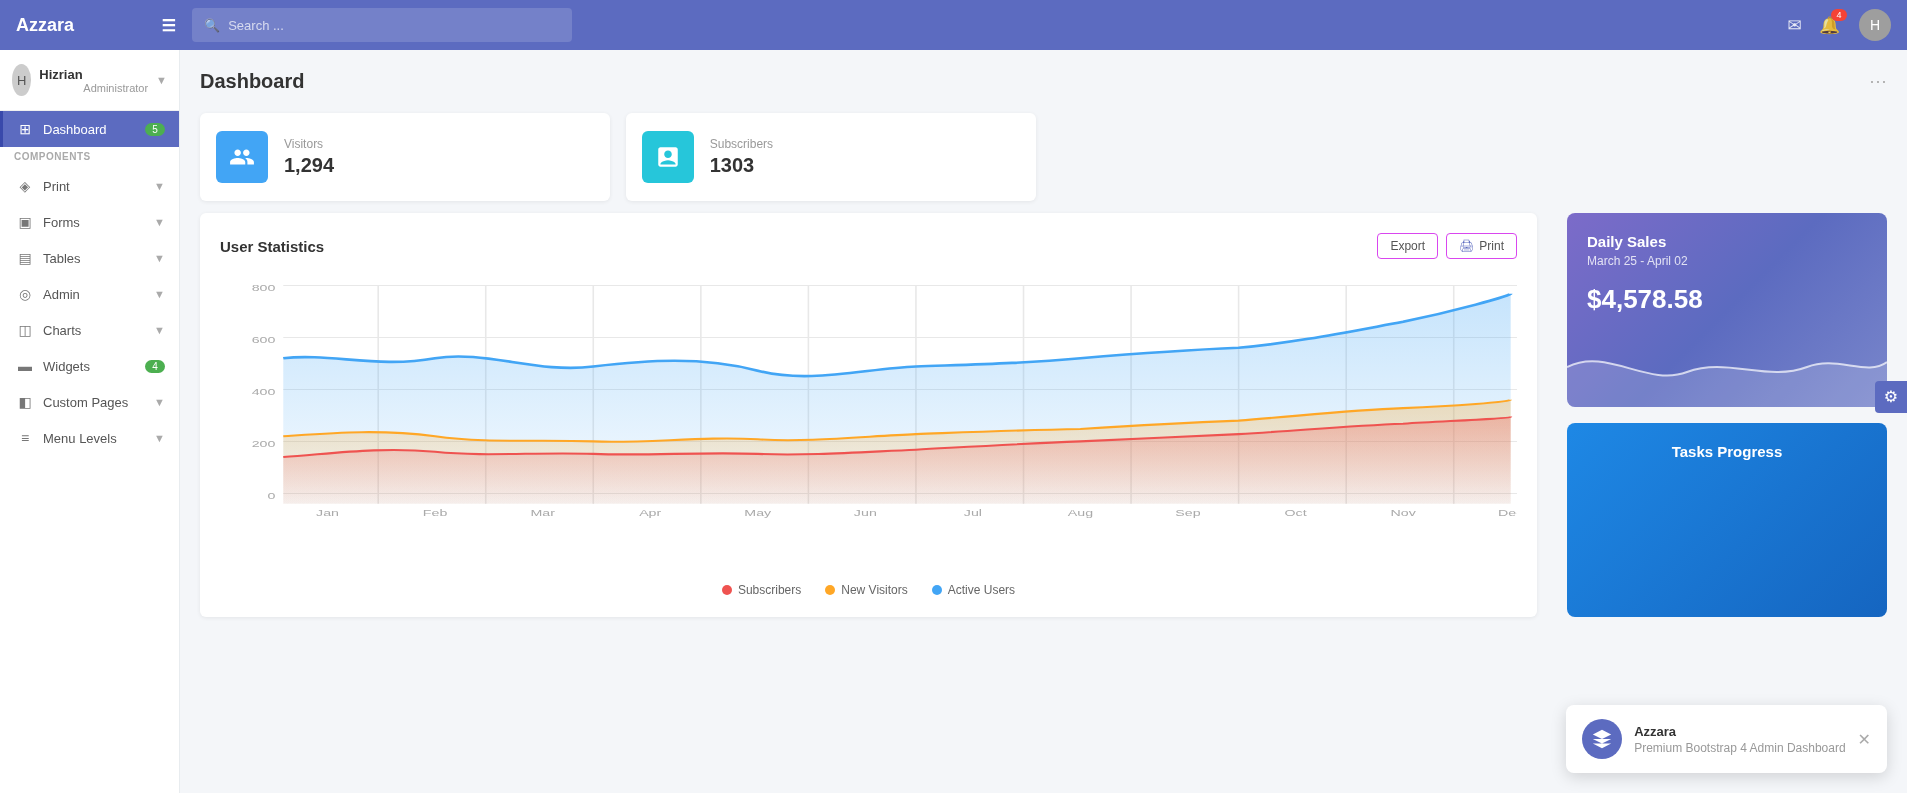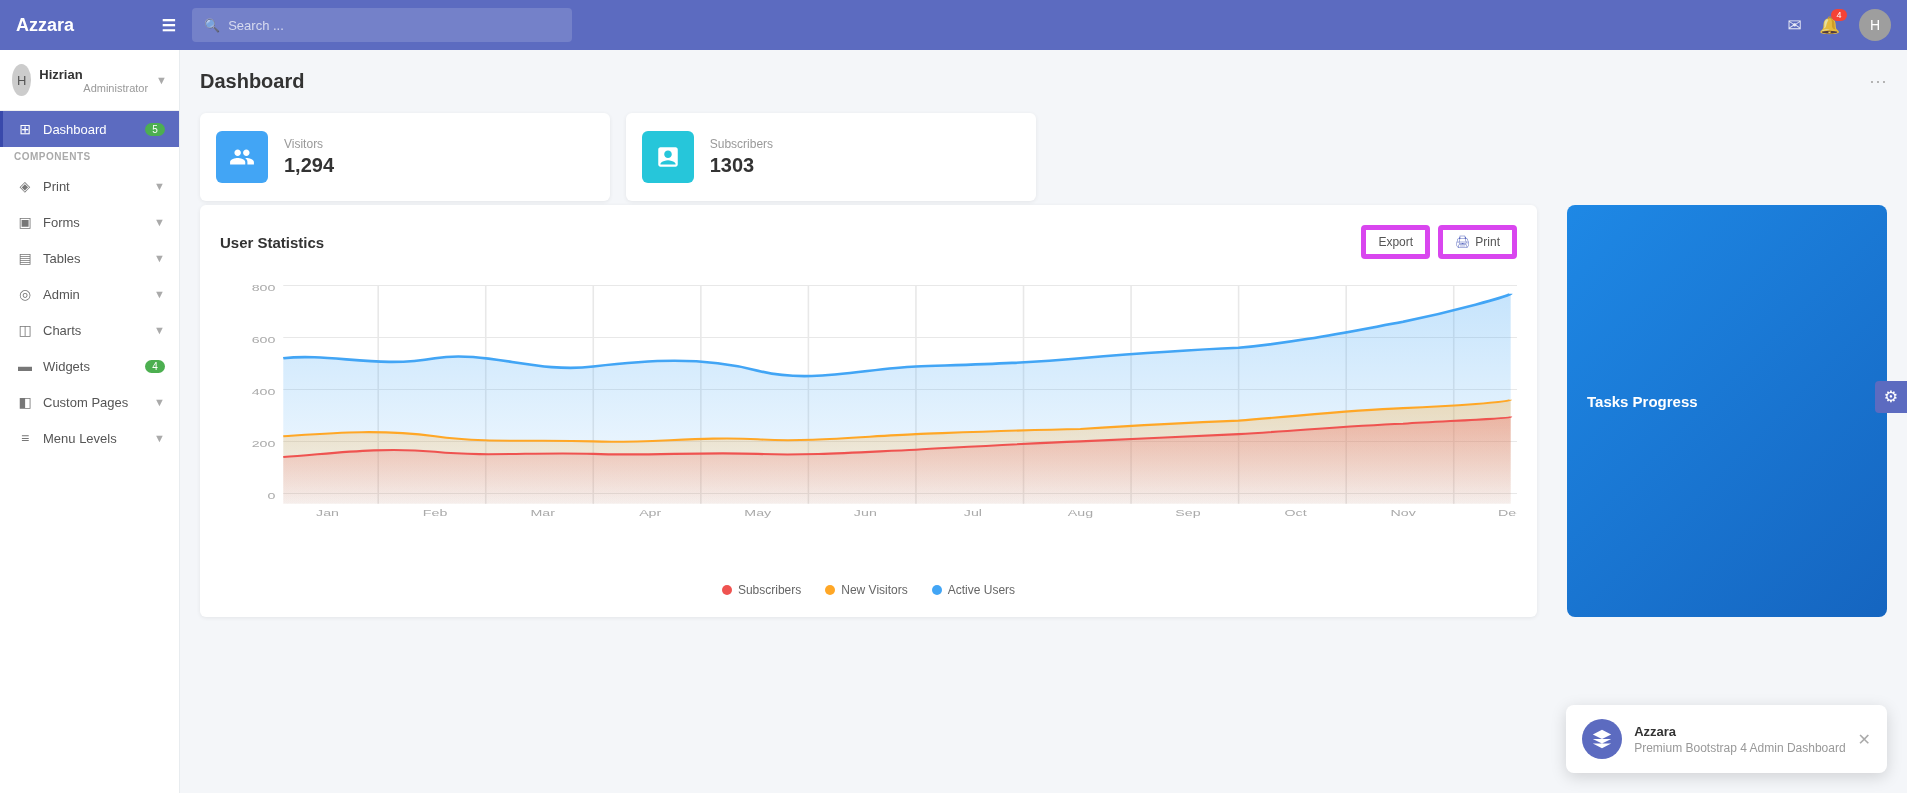--- a/index.html
+++ b/index.html
@@ -185,21 +185,21 @@
       color: #aaa;
       font-size: 18px;
       cursor: pointer;
     }
 
     
     .stat-cards {
       display: grid;
       grid-template-columns: repeat(4, 1fr);
       gap: 16px;
-      margin-bottom: 4px;
+      margin-bottom: 12px;
     }
     .stat-card {
       background: white;
       border-radius: 6px;
       padding: 18px 16px;
       display: flex;
       align-items: center;
       gap: 16px;
       box-shadow: 0 1px 4px rgba(0,0,0,0.07);
     }
@@ -241,21 +241,21 @@
       align-items: center;
       margin-bottom: 16px;
     }
     .chart-title {
       font-size: 15px;
       font-weight: 600;
       color: #333;
       flex: 1;
     }
     .chart-btn {
-      border: 5px solid #d946ef;
+      border: 1px solid #d946ef;
       background: white;
       border-radius: 4px;
       padding: 5px 12px;
       font-size: 12px;
       cursor: pointer;
       color: #555;
       display: flex;
       align-items: center;
       gap: 5px;
       margin-left: 8px;
@@ -332,21 +332,21 @@
       z-index: 200;
     }
 
     
     .tasks-card {
       background: linear-gradient(135deg, #1e88e5, #1565c0);
       border-radius: 8px;
       padding: 20px;
       color: white;
       display: flex;
-      flex-direction: column;
+      flex-direction: row;
       align-items: center;
       justify-content: center;
       flex: 1;
     }
     .tasks-title { font-size: 15px; font-weight: 600; margin-bottom: 20px; align-self: flex-start; }
     .progress-circle {
       width: 90px;
       height: 90px;
       position: relative;
     }
@@ -612,20 +612,29 @@
           </div>
           <div class="legend-item">
             <div class="legend-dot" style="background:#42a5f5;"></div>
             <span>Active Users</span>
           </div>
         </div>
       </div>
 
       <div class="right-panel">
 
+        <div class="daily-sales-card">
+          <div class="daily-sales-title">Daily Sales</div>
+          <div class="daily-sales-date">March 25 - April 02</div>
+          <div class="daily-sales-amount">$4,578.58</div>
+          <svg class="daily-sales-wave" viewBox="0 0 320 80" preserveAspectRatio="none">
+            <path d="M0,40 C40,20 80,60 120,45 C160,30 200,55 240,40 C270,28 300,50 320,35 L320,80 L0,80 Z" fill="rgba(255,255,255,0.15)"></path>
+            <path d="M0,40 C40,20 80,60 120,45 C160,30 200,55 240,40 C270,28 300,50 320,35" fill="none" stroke="rgba(255,255,255,0.7)" stroke-width="2"></path>
+          </svg>
+        </div>
 
         <div class="tasks-card">
           <div class="tasks-title">Tasks Progress</div>
         </div>
 
       </div>
     </div>
 
   </main>
 </div>

